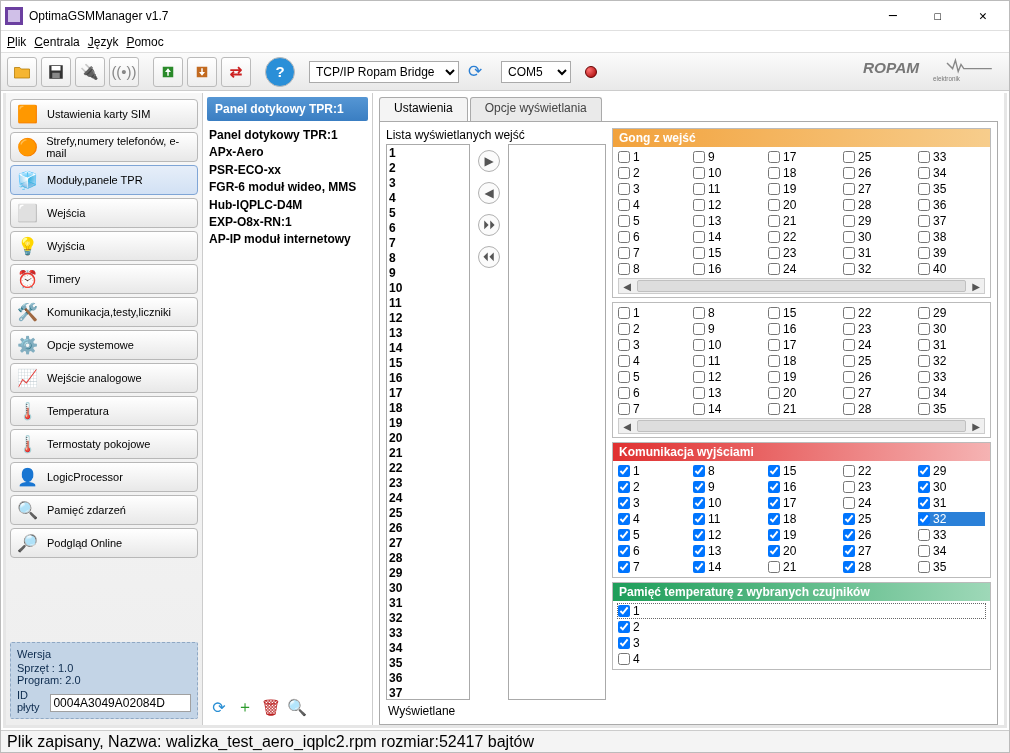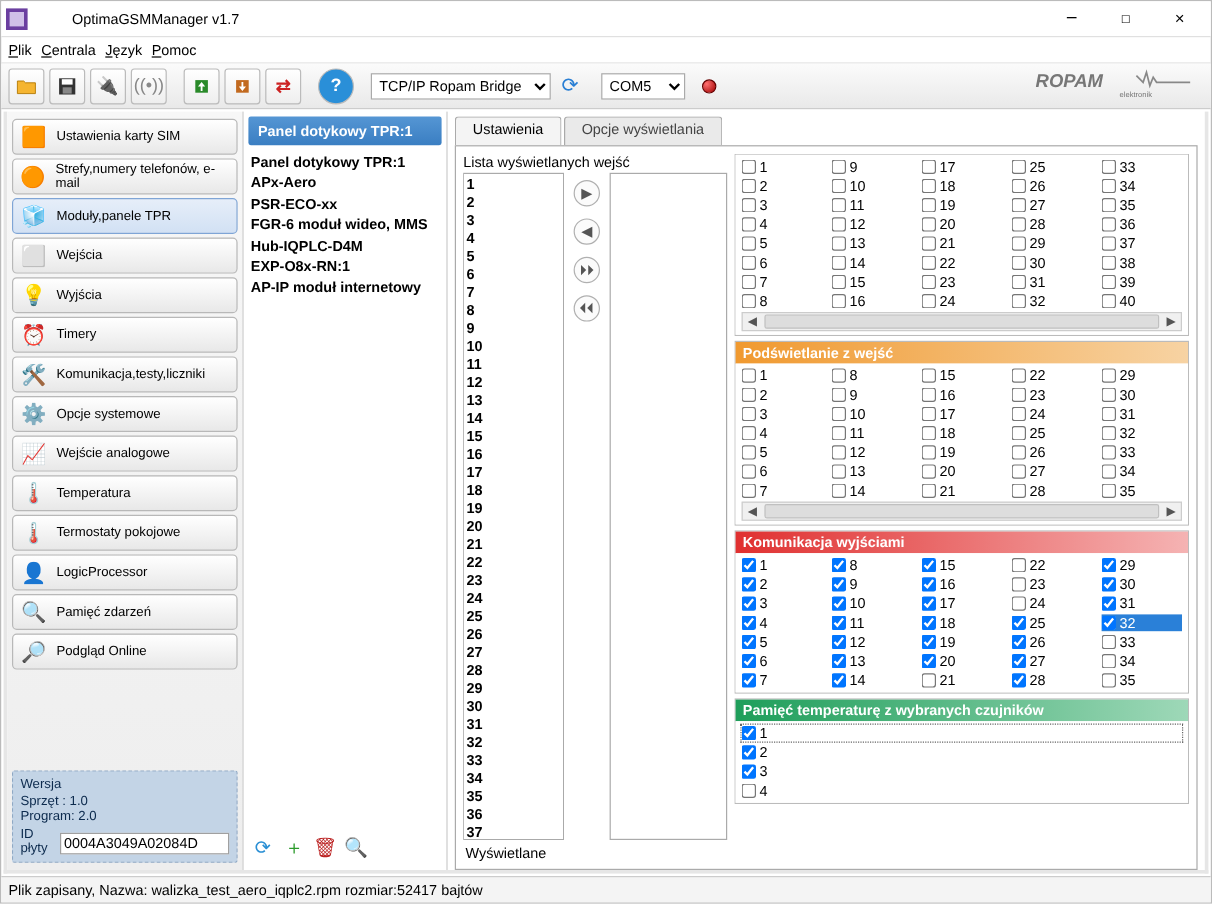--- a/index.html
+++ b/index.html
@@ -1,20 +1,20 @@
 <!DOCTYPE html>
 <html><head>
 <meta charset="utf-8">
 <style>
 * { box-sizing: border-box; margin: 0; padding: 0; }
 body { font-family: "Segoe UI", Tahoma, sans-serif; font-size: 12px; background: #fff; color: #000; width: 1010px; height: 753px; display: flex; flex-direction: column; border: 1px solid #bbb; }
 .titlebar { height: 30px; display: flex; align-items: center; padding: 0 4px; background: #fff; border-bottom: 1px solid #e0e0e0; }
 .titlebar .icon { width: 18px; height: 18px; background: #6b3fa0; margin-right: 6px; position: relative; }
 .titlebar .icon::after { content:""; position:absolute; inset:3px; background:#d0c0e8; }
-.titlebar .title { flex: 1; font-size: 12px; margin-left: 31px; }
+.titlebar .title { flex: 1; font-size: 12px; }
 .winbtns { display: flex; gap: 1px; }
 .winbtn { width: 44px; height: 28px; display: flex; align-items: center; justify-content: center; background: #fff; cursor: pointer; font-family: monospace; font-size: 13px; }
 .menubar { height: 22px; display: flex; align-items: center; padding: 0 6px; gap: 8px; border-bottom: 1px solid #e0e0e0; }
 .menubar span { font-size: 12px; text-decoration: underline; text-decoration-color: transparent; }
 .menubar span::first-letter { text-decoration: underline; }
 .toolbar { height: 38px; display: flex; align-items: center; padding: 3px 6px; gap: 4px; background: linear-gradient(#fbfbfb,#e9e9e9); border-bottom: 1px solid #ccc; }
 .tbtn { width: 30px; height: 30px; border: 1px solid #bbb; border-radius: 3px; background: linear-gradient(#fff,#eee); display:flex; align-items:center; justify-content:center; font-size:15px; cursor:pointer; }
 .tbtn svg { width:18px; height:18px; }
 .tsep { width:6px; }
 .connselect { height: 22px; border: 1px solid #aaa; font-size:12px; padding:0 2px; background:#fff; }
@@ -61,21 +61,21 @@
 .ghead.green { background:linear-gradient(90deg,#1e9e5a,#9ed8b8); }
 .gridwrap { background:#fff; padding:3px 5px; }
 .cbgrid { display:grid; grid-template-columns:repeat(5,1fr); gap:2px 8px; font-size:12px; }
 .cbcell { display:flex; align-items:center; gap:3px; }
 .cbcell.hl { background:#2a80d8; color:#fff; }
 .cbcell.focusdot { outline:1px dotted #666; }
 .hscroll { height:16px; border:1px solid #ccc; background:#f0f0f0; position:relative; margin-top:2px; }
 .hscroll .lbtn,.hscroll .rbtn { position:absolute; top:0; width:16px; height:14px; display:flex; align-items:center; justify-content:center; font-size:10px; color:#555; }
 .hscroll .lbtn{left:0;} .hscroll .rbtn{right:0;}
 .hscroll .thumb { position:absolute; top:1px; left:18px; right:18px; height:12px; background:#ddd; border:1px solid #c0c0c0; border-radius:2px; }
-.statusbar { height:22px; border-top:1px solid #ccc; display:flex; align-items:center; padding:0 6px; font-size:12px; background:#f4f4f4; }
+.statusbar { height:22px; border-top:1px solid #ccc; display:flex; align-items:center; padding:0 6px; font-size:16px; background:#f4f4f4; }
 input[type=checkbox]{ width:12px; height:12px; }
 </style>
 </head>
 <body>
 
 <div class="titlebar">
   <div class="icon"></div>
   <div class="title">OptimaGSMManager v1.7</div>
   <div class="winbtns">
     <div class="winbtn">─</div>
@@ -295,20 +295,21 @@
               <div class="arrowbtn">⏴⏴</div>
             </div>
             <div class="destlist"></div>
           </div>
           <div class="bottomlabel">Wyświetlane</div>
         </div>
 
         <div class="groupscol">
 
           <div class="group">
+            <div class="ghead orange">Gong z wejść</div>
             <div class="gridwrap">
                 <div class="cbgrid" id="grid-gong">
                   <label class="cbcell">
                     <input type="checkbox" style="">
                     <span>1</span>
                   </label>
                   <label class="cbcell">
                     <input type="checkbox" style="">
                     <span>9</span>
                   </label>
@@ -467,21 +468,20 @@
                 </div>
               <div class="hscroll">
                   <div class="lbtn">◀</div>
                   <div class="thumb"></div>
                   <div class="rbtn">▶</div>
                 </div>
             </div>
           </div>
 
           <div class="group">
-            <div class="ghead orange2">Podświetlanie z wejść</div>
             <div class="gridwrap">
                 <div class="cbgrid" id="grid-pods">
                   <label class="cbcell">
                     <input type="checkbox" style="">
                     <span>1</span>
                   </label>
                   <label class="cbcell">
                     <input type="checkbox" style="">
                     <span>8</span>
                   </label>

